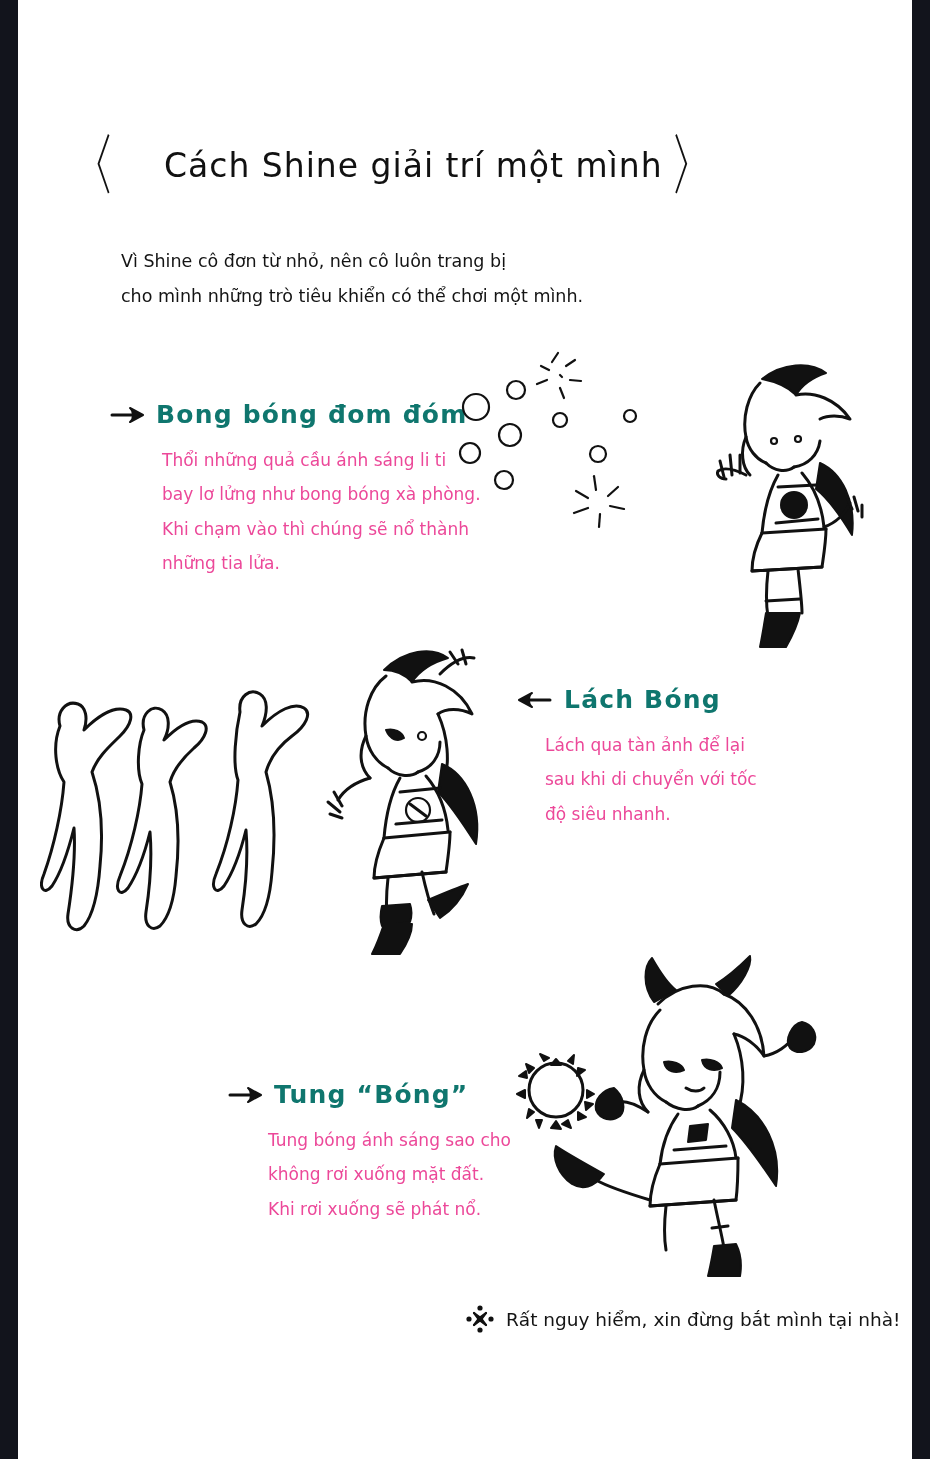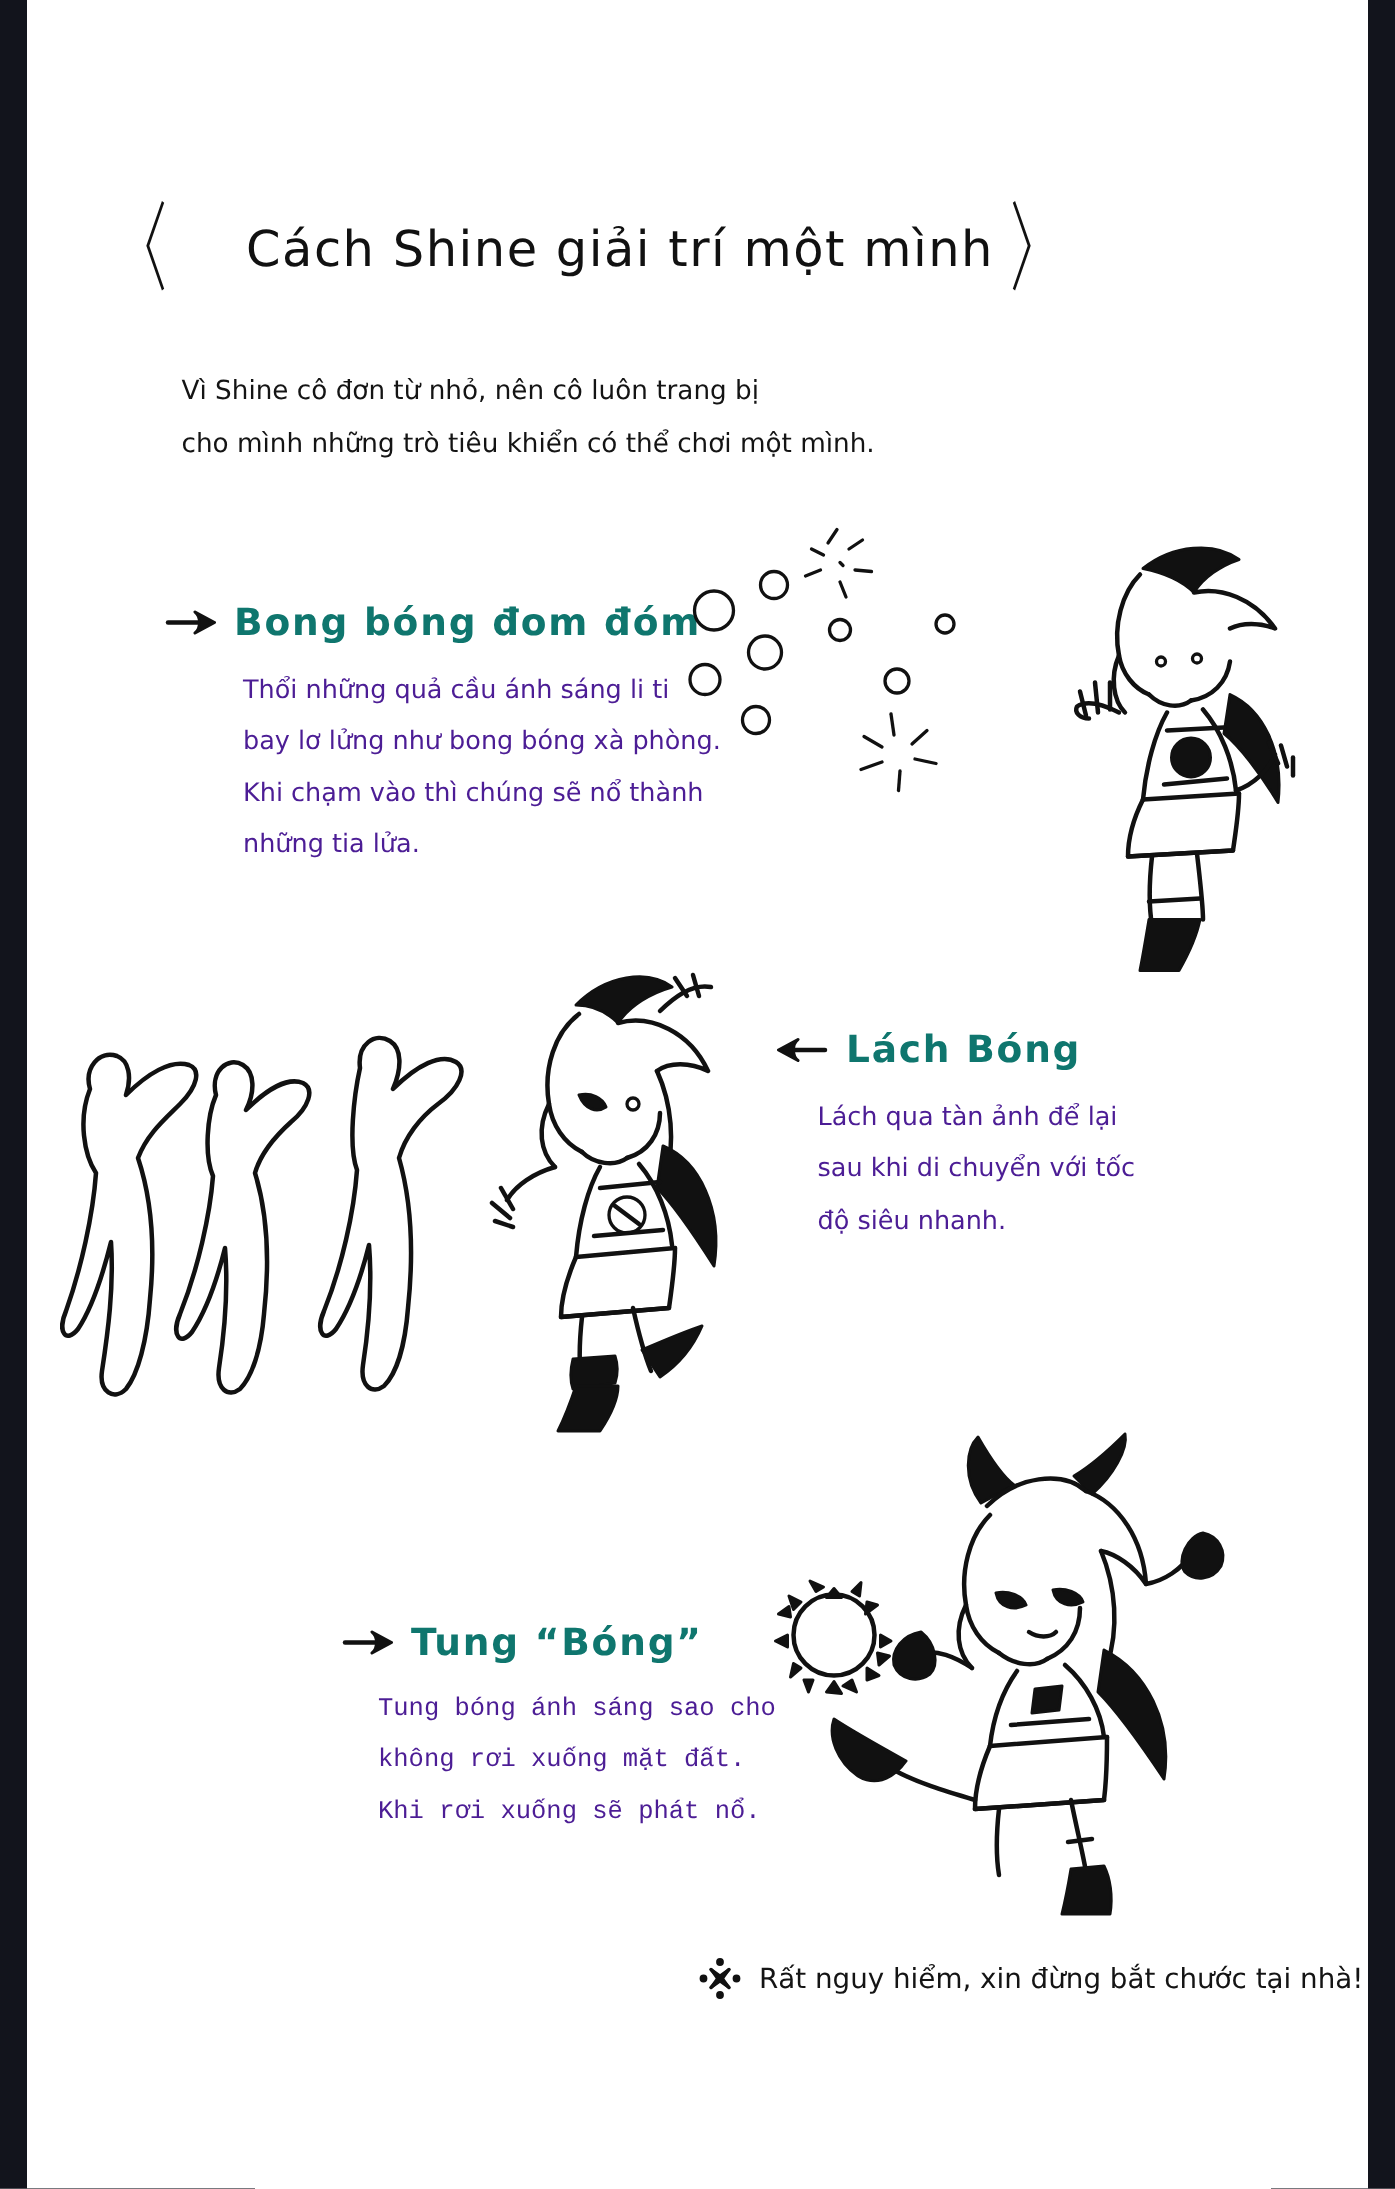--- a/index.html
+++ b/index.html
@@ -71,34 +71,34 @@
   .sec-title {
     font-size: 25px;
     font-weight: bold;
     letter-spacing: 1.2px;
     color: #0f766e;
     white-space: nowrap;
   }
   .sec-body {
     font-size: 17px;
     line-height: 2.02;
-    color: #4c1d95;
+    color: #ec4899;
     margin-top: 14px;
   }
   .sec-body div { white-space: nowrap; }
 
   
   #sec-bubbles { left: 92px; top: 400px; }
   #sec-bubbles .sec-body { margin-left: 52px; width: 340px; }
 
   #sec-dodge { left: 500px; top: 685px; }
   #sec-dodge .sec-body { margin-left: 27px; width: 300px; }
 
   #sec-toss { left: 210px; top: 1080px; }
-  #sec-toss .sec-body { margin-left: 24px; width: 300px; font-family: Liberation Mono, monospace; }
+  #sec-toss .sec-body { margin-left: 40px; width: 300px; }
 
   .footer {
     position: absolute;
     left: 448px;
     top: 1305px;
     display: flex;
     align-items: center;
     gap: 12px;
   }
   .footer-text {
@@ -339,16 +339,16 @@
   <div class="footer">
     <svg width="28" height="28" viewBox="0 0 28 28">
       <path class="ink-thin" d="M8 8 L20 20 M20 8 L8 20"></path>
       <path class="fillblk" d="M8 8 L15 13 L20 20 L13 15 Z"></path>
       <path class="fillblk" d="M20 8 L15 15 L8 20 L13 13 Z"></path>
       <circle class="fillblk" cx="14" cy="3" r="1.6"></circle>
       <circle class="fillblk" cx="14" cy="25" r="1.6"></circle>
       <circle class="fillblk" cx="3" cy="14" r="1.6"></circle>
       <circle class="fillblk" cx="25" cy="14" r="1.6"></circle>
     </svg>
-    <span class="footer-text">Rất nguy hiểm, xin đừng bắt chước tại nhà!</span>
+    <span class="footer-text">Rất nguy hiểm, xin đừng bắt mình tại nhà!</span>
   </div>
 
 </div>
 
 </body></html>

